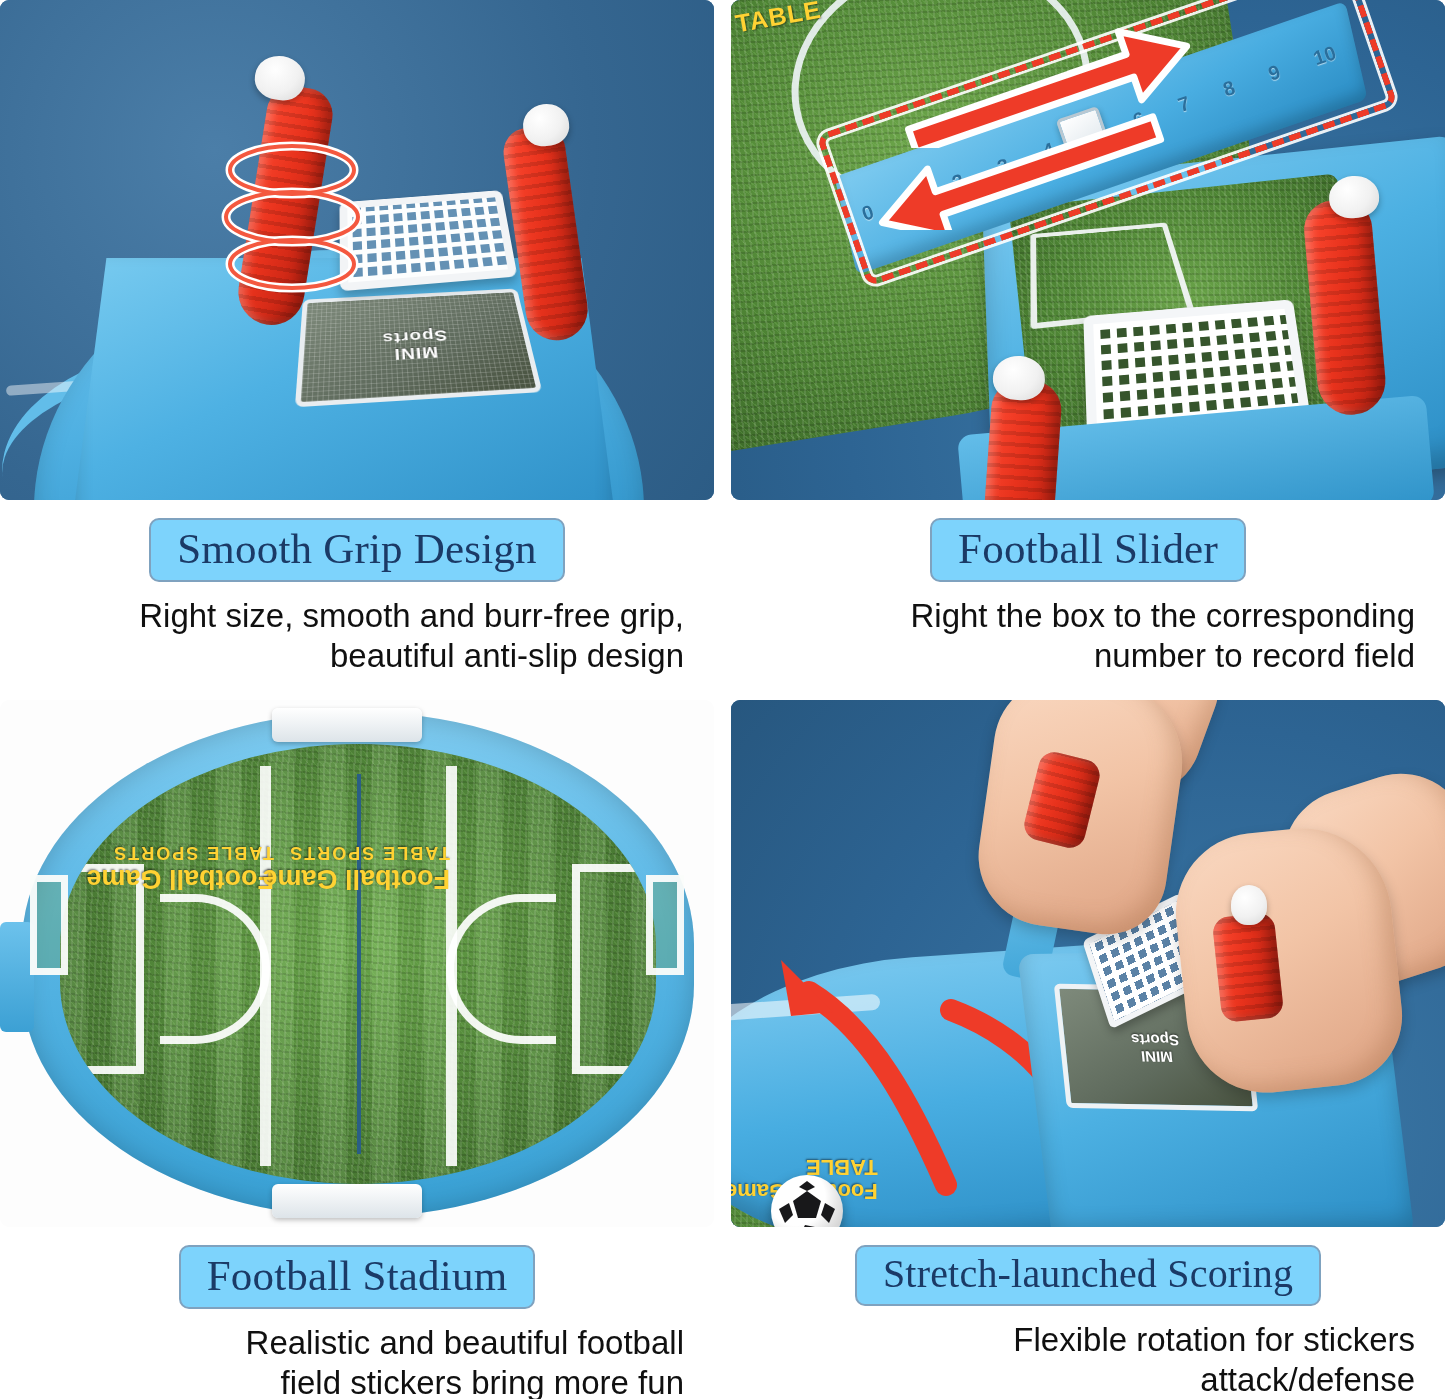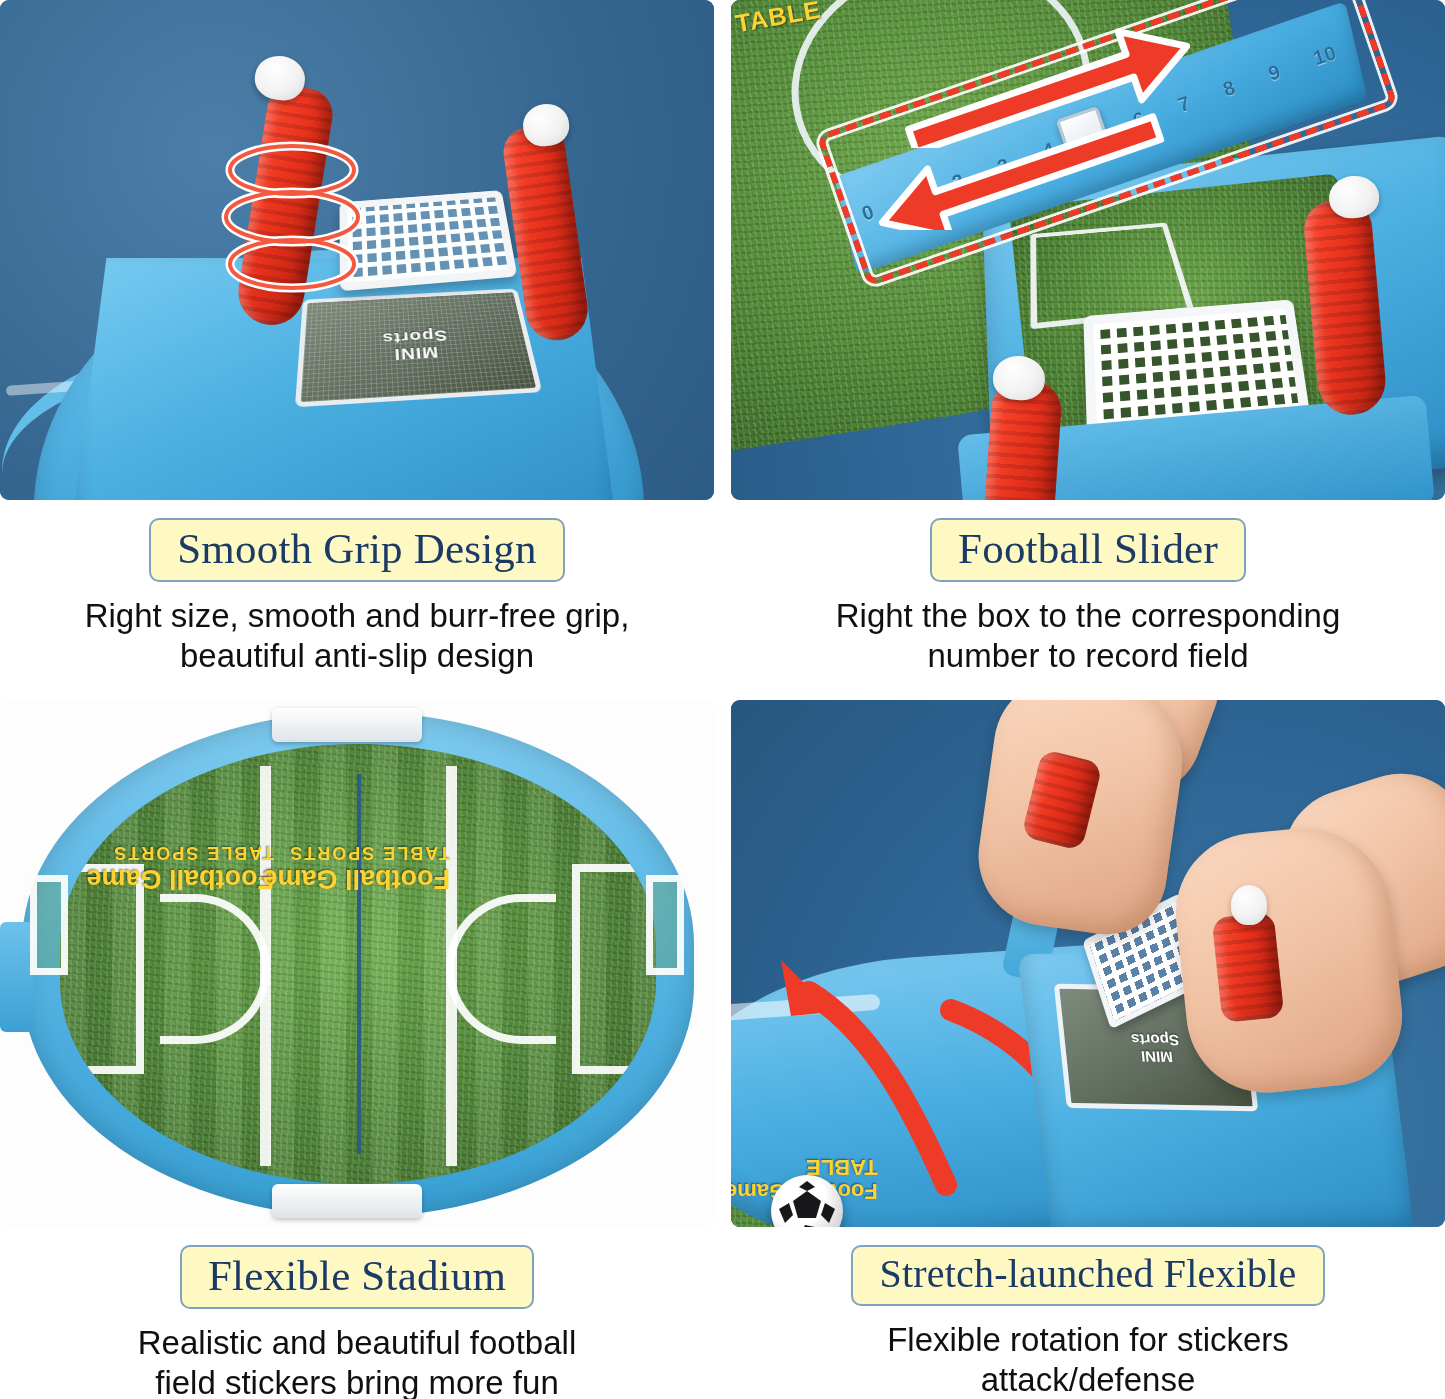--- a/index.html
+++ b/index.html
@@ -32,38 +32,39 @@
   #cell-3 .photo, #cell-4 .photo { height: 527px; }
 
   
   .caption { width: 100%; text-align: center; }
   .title-box {
     display: inline-block;
     border: 2px solid #7fa2bf;
     border-radius: 10px;
     padding: 6px 26px 9px 26px;
     margin-top: 18px;
-    background: #fef9c3;
+    background: #7dd3fc;
   }
   .title-text {
     font-family: "Liberation Serif", serif;
     font-size: 43px;
     line-height: 1.05;
     color: #1b3a66;
     white-space: nowrap;
     letter-spacing: .2px;
   }
   #cell-4 .title-text { font-size: 40px; }
   .desc {
     margin-top: 14px;
     font-family: "Liberation Sans", sans-serif;
     font-size: 33px;
     line-height: 1.22;
     color: #101010;
     padding: 0 30px;
+    text-align: right;
   }
 
   
   .bg-blue { position:absolute; inset:0; background:#3b6e99;
              background-image:radial-gradient(circle at 30% 30%, #4b7ea8 0%, #356690 62%, #2c5c85 100%); }
   .bg-blue2{ position:absolute; inset:0; background:#2e6694;
              background-image:radial-gradient(circle at 70% 80%, #3d7aa8 0%, #2d6493 60%, #27577f 100%); }
 
   .p1-frame {
     position:absolute; left:34px; top:250px; width:610px; height:300px;
@@ -554,21 +555,21 @@
       </div>
 
       <div class="p3-goal" style="left:30px;"></div>
       <div class="p3-goal" style="right:30px;"></div>
       <div class="p3-clip" style="left:272px; top:8px;"></div>
       <div class="p3-clip" style="left:272px; top:484px;"></div>
     </div>
 
     <div class="caption">
       <div class="title-box">
-        <span class="title-text">Flexible Stadium</span>
+        <span class="title-text">Football Stadium</span>
       </div>
       <div class="desc">
         <span>Realistic and beautiful football</span><br>
         <span>field stickers bring more fun</span>
       </div>
     </div>
   </div>
 
   <div class="cell" id="cell-4">
     <div class="photo">
@@ -621,21 +622,21 @@
       <div class="handle" id="p4-handle-a"></div>
 
       <div class="hand" id="p4-forearm-b"></div>
       <div class="hand" id="p4-hand-b"></div>
       <div class="handle" id="p4-handle-b"></div>
       <div class="cap" id="p4-cap-b"></div>
     </div>
 
     <div class="caption">
       <div class="title-box">
-        <span class="title-text">Stretch-launched Flexible</span>
+        <span class="title-text">Stretch-launched Scoring</span>
       </div>
       <div class="desc">
         <span>Flexible rotation for stickers</span><br>
         <span>attack/defense</span>
       </div>
     </div>
   </div>
 
 </div>
 

